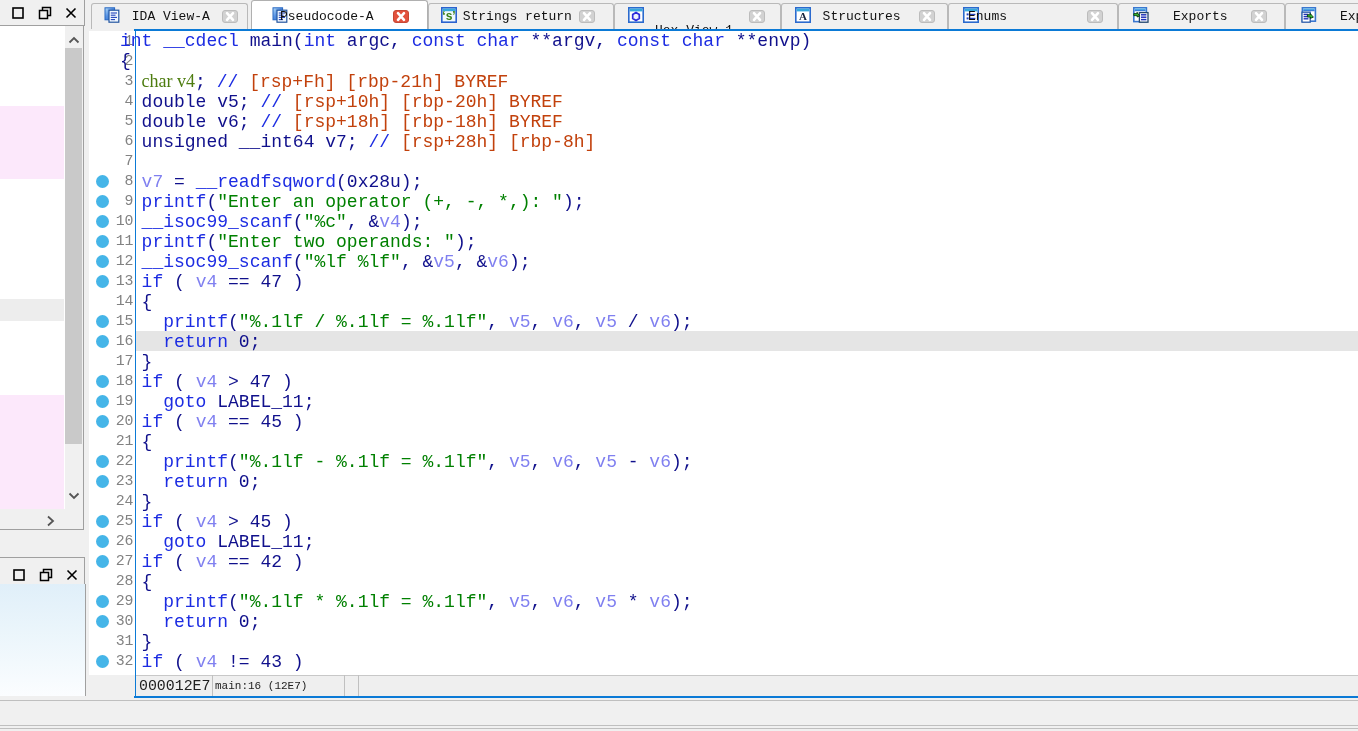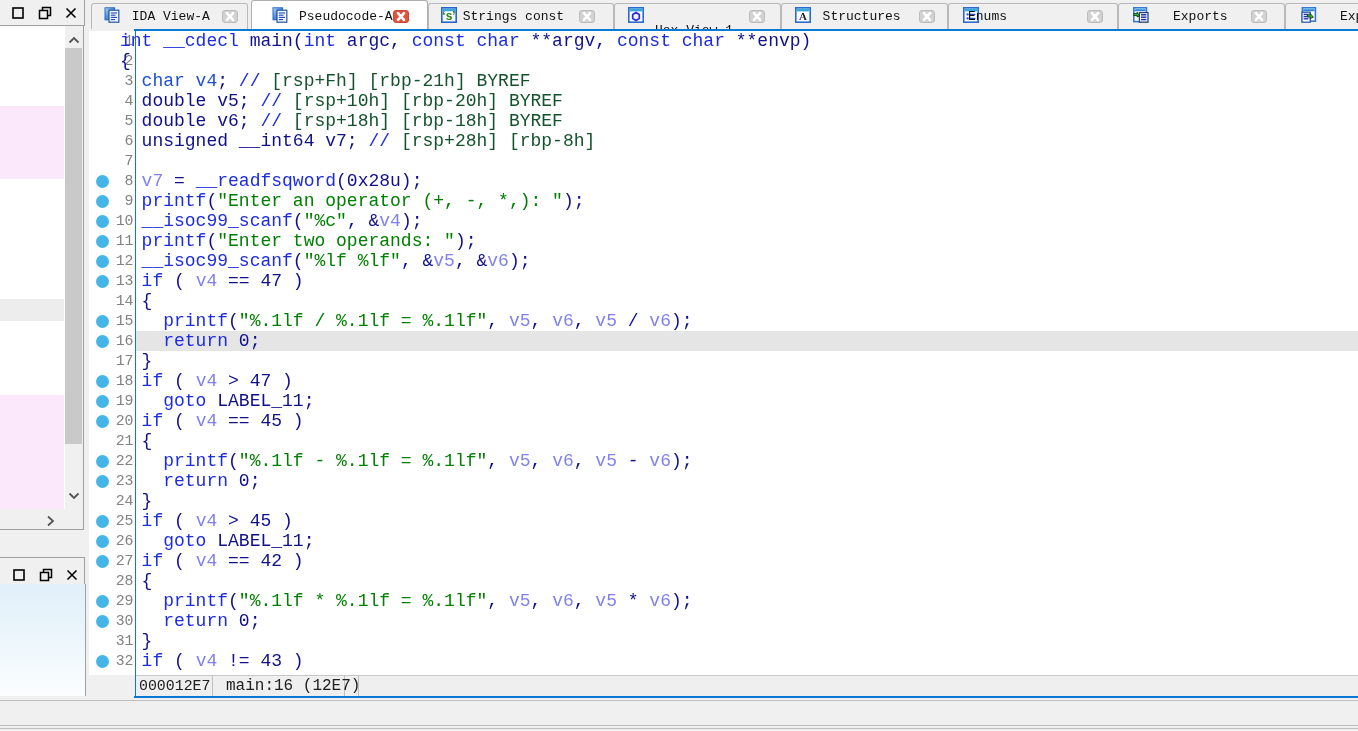--- a/index.html
+++ b/index.html
@@ -28,27 +28,27 @@
 
 #codebg { left:89px; top:31px; width:1269px; height:644px; background:#ffffff; }
 #vline { left:134.5px; top:30.5px; width:1.5px; height:665.5px; background:#0b7ad6; }
 #hl16 { left:136px; top:331px; width:1222px; height:20px; background:#e5e5e5; }
 #gutter { left:89px; top:31px; width:44.5px; height:640px; font-size:14.9px; line-height:20px; color:#828282; text-align:right; white-space:pre; }
 #code { left:120px; top:31px; font-size:18px; line-height:20px; color:#10108c; white-space:pre; }
 .dot { position:absolute; left:95.5px; width:13px; height:13px; border-radius:50%; background:#45b5e8; }
 .k { color:#1c2ce2; }
 .v { color:#8080f0; }
 .s { color:#008000; }
-.g { color:#1d4ed8; }
-.m { color:#14532d; }
+.g { color:#4d7c0f;font-family:Liberation Serif, serif; }
+.m { color:#c2410c; }
 
 #strip { left:136px; top:675px; width:1222px; height:21px; background:#efefef; border-top:1px solid #c8c8c8; }
 .sdiv { position:absolute; top:675px; width:1px; height:21px; background:#c0c0c0; }
 #stext1 { left:139px; top:678px; font-size:14.9px; line-height:16px; color:#202020; white-space:pre; }
-#stext2 { left:226px; top:678px; font-size:16px; line-height:16px; color:#202020; white-space:pre; }
+#stext2 { left:215px; top:678px; font-size:11px; line-height:16px; color:#202020; white-space:pre; }
 #blueb { left:134px; top:696px; width:1224px; height:2px; background:#0b7ad6; }
 
 .hline { position:absolute; left:0; width:1358px; height:1px; background:#bfbfbf; }
 </style>
 </head>
 <body>
 
 <div class="abs" id="ltitle1">
   <svg class="wbtn" style="left:11px" viewBox="0 0 14 14">
       <rect x="2" y="2" width="10" height="10" fill="none" stroke="#000" stroke-width="1.6"></rect>
@@ -142,32 +142,32 @@
     </defs>
 <rect x="1" y="0.8" width="9.6" height="12" fill="url(#bg272)" stroke="#2566c2" stroke-width="1"></rect>
 <rect x="5" y="3.2" width="9.8" height="12" fill="#f0f7fe" stroke="#2456a0" stroke-width="1.2"></rect>
 <g stroke="#2244bb" stroke-width="1.1">
       <line x1="6.8" y1="6" x2="13" y2="6"></line>
       <line x1="6.8" y1="8.2" x2="11.5" y2="8.2"></line>
       <line x1="6.8" y1="10.4" x2="13" y2="10.4"></line>
       <line x1="6.8" y1="12.6" x2="11" y2="12.6"></line>
     </g>
 </svg>
-<div class="tlabel" style="left:299px;top:10px">Pseudocode-A</div>
+<div class="tlabel" style="left:280px;top:10px">Pseudocode-A</div>
 <div class="tcloser" style="left:393px;top:10px">
     <svg width="14" height="11" viewBox="0 0 14 11">
       <path d="M4 2.2 L10 8.8 M10 2.2 L4 8.8" stroke="#ffffff" stroke-width="2.6" stroke-linecap="round"></path>
     </svg>
   </div>
 <svg class="ticon" style="left:440.5px;top:7px" viewBox="0 0 16 16">
 <rect x="0.8" y="0.8" width="14.4" height="14.4" fill="#eef8fd" stroke="#2b62cf" stroke-width="1.6"></rect>
 <rect x="1.6" y="1.6" width="12.8" height="2.6" fill="#37a8dc"></rect>
 <text x="8" y="12.5" font-family="Liberation Sans" font-size="12" font-weight="bold" fill="#3a7f18" text-anchor="middle">‘s’</text>
 </svg>
-<div class="tlabel" style="left:462.7px;top:10px">Strings const</div>
+<div class="tlabel" style="left:462.7px;top:10px">Strings return</div>
 <div class="tclose" style="left:579px;top:10px">
     <svg width="14" height="11" viewBox="0 0 14 11">
       <path d="M4 2.2 L10 8.8 M10 2.2 L4 8.8" stroke="#ffffff" stroke-width="2.6" stroke-linecap="round"></path>
     </svg>
   </div>
 <svg class="ticon" style="left:628px;top:7px" viewBox="0 0 16 16">
 <rect x="0.8" y="0.8" width="14.4" height="14.4" fill="#ffffff" stroke="#2b6ace" stroke-width="1.6"></rect>
 <rect x="1.6" y="1.6" width="12.8" height="2.8" fill="#37a8dc"></rect>
 <polygon points="8,5.6 11.3,7.5 11.3,11.5 8,13.4 4.7,11.5 4.7,7.5" fill="#eef2fc" stroke="#2b2bdb" stroke-width="1.7"></polygon>
 </svg>

